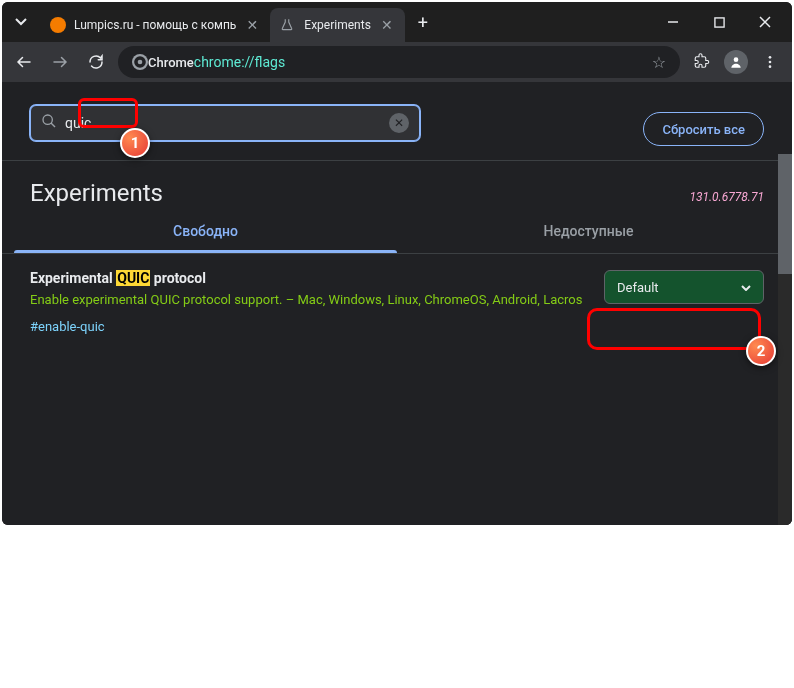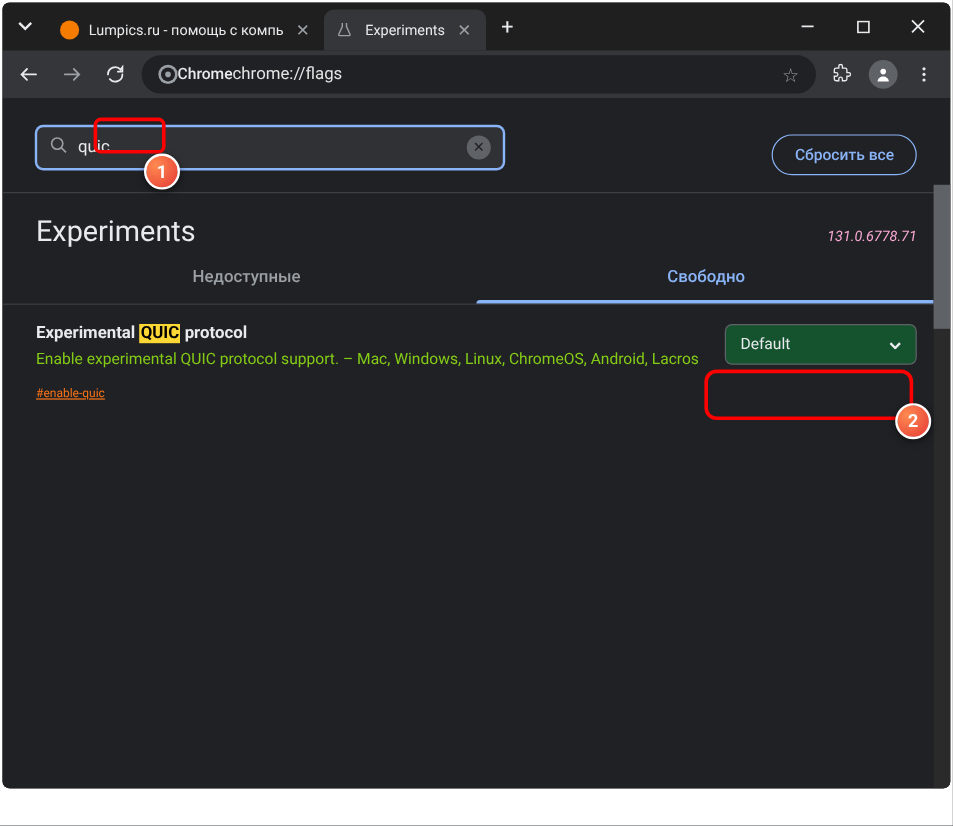--- a/index.html
+++ b/index.html
@@ -1,17 +1,17 @@
 <!DOCTYPE html>
 <html><head>
   <meta charset="utf-8">
   <style>
     * { margin: 0; padding: 0; box-sizing: border-box; font-family: -apple-system, BlinkMacSystemFont, "Segoe UI", Roboto, sans-serif; }
     body { background: #fff; width: 794px; height: 688px; overflow: hidden; }
-    .browser-window { width: 790px; height: 655px; margin: 2px; background: #1f1f1f; border-radius: 6px; overflow: hidden; position: relative; }
+    .browser-window { width: 790px; height: 523px; margin: 2px; background: #1f1f1f; border-radius: 6px; overflow: hidden; position: relative; }
     
     .title-bar { height: 40px; background: #1f1f1f; display: flex; align-items: center; padding: 0 4px; }
     .tab-dropdown { width: 30px; height: 30px; display: flex; align-items: center; justify-content: center; color: #e8eaed; margin-right: 4px; }
     .tab { height: 34px; background: #3c3c3c; border-radius: 8px 8px 0 0; display: flex; align-items: center; padding: 0 10px; margin-top: 6px; position: relative; min-width: 0; }
     .tab.inactive { background: transparent; }
     .tab.active { background: #35363a; }
     .tab-favicon { width: 16px; height: 16px; margin-right: 8px; flex-shrink: 0; }
     .tab-favicon.orange { background: #f57c00; border-radius: 50%; }
     .tab-favicon.flask { color: #9aa0a6; font-size: 14px; display: flex; align-items: center; }
     .tab-title { color: #e8eaed; font-size: 12px; white-space: nowrap; overflow: hidden; text-overflow: ellipsis; max-width: 168px; }
@@ -19,21 +19,21 @@
     .tab-new { width: 28px; height: 28px; color: #e8eaed; display: flex; align-items: center; justify-content: center; font-size: 18px; margin-left: 4px; }
     .window-controls { margin-left: auto; display: flex; gap: 0; }
     .window-btn { width: 46px; height: 40px; color: #e8eaed; display: flex; align-items: center; justify-content: center; font-size: 12px; }
     
     .toolbar { height: 40px; background: #35363a; display: flex; align-items: center; padding: 0 8px; gap: 8px; }
     .nav-btn { width: 28px; height: 28px; color: #9aa0a6; display: flex; align-items: center; justify-content: center; font-size: 16px; border-radius: 50%; }
     .nav-btn.active { color: #e8eaed; }
     .address-bar { flex: 1; height: 32px; background: #202124; border-radius: 16px; display: flex; align-items: center; padding: 0 14px; gap: 0; }
     .chrome-icon { width: 16px; height: 16px; border-radius: 50%; background: #9aa0a6; display: flex; align-items: center; justify-content: center; }
     .chrome-text { color: #e8eaed; font-size: 13px; font-weight: 500; }
-    .url-text { color: #e5e5e5; font-size: 14px; }
+    .url-text { color: #5eead4; font-size: 14px; }
     .address-actions { margin-left: auto; display: flex; gap: 12px; align-items: center; }
     .address-icon { color: #9aa0a6; font-size: 16px; }
     .browser-icon { width: 28px; height: 28px; color: #e8eaed; display: flex; align-items: center; justify-content: center; }
     .profile-icon { width: 24px; height: 24px; background: #5f6368; border-radius: 50%; display: flex; align-items: center; justify-content: center; color: #fff; font-size: 12px; }
     
     .page-content { background: #202124; height: calc(100% - 80px); position: relative; overflow: hidden; }
     .search-section { padding: 18px 28px 14px; display: flex; align-items: center; gap: 16px; border-bottom: 1px solid #3c4043; }
     .search-box { flex: 1; max-width: 390px; height: 36px; background: #303134; border: 1px solid #5f6368; border-radius: 6px; display: flex; align-items: center; padding: 0 10px; gap: 8px; position: relative; }
     .search-box.focus { border-color: #8ab4f8; box-shadow: 0 0 0 1px #8ab4f8; }
     .search-icon { color: #9aa0a6; font-size: 16px; }
@@ -51,21 +51,21 @@
     .page-tab.selected::after { content: ''; position: absolute; bottom: 0; left: 0; right: 0; height: 3px; background: #8ab4f8; border-radius: 3px 3px 0 0; }
     
     .scrollbar { position: absolute; right: 0; top: 72px; bottom: 0; width: 14px; background: #2a2a2a; }
     .scrollbar-thumb { width: 100%; height: 120px; background: #5f6368; border-radius: 0; }
     
     .flag-item { padding: 16px 28px 16px 28px; display: flex; border-top: 1px solid #3c4043; }
     .flag-text { flex: 1; min-width: 0; }
     .flag-title { color: #e8eaed; font-size: 14px; font-weight: 700; margin-bottom: 4px; }
     .flag-title .highlight { background: #fdd835; color: #000; padding: 0 1px; }
     .flag-desc { color: #84cc16; font-size: 13px; line-height: 1.5; margin-bottom: 6px; }
-    .flag-link { color: #f97316; font-size: 10px; text-decoration: underline; }
+    .flag-link { color: #7dd3fc; font-size: 13px; }
     .flag-select { height: 34px; min-width: 160px; background: #14532d; border: 1px solid #5f6368; border-radius: 6px; display: flex; align-items: center; justify-content: space-between; padding: 16px 12px; color: #e8eaed; font-size: 13px; align-self: flex-start; position: relative; }
     .flag-select .chevron { font-size: 11px; }
     
     .red-box { position: absolute; border: 3px solid #ff0000; border-radius: 6px; pointer-events: none; }
     .red-box-1 { left: 76px; top: 96px; width: 60px; height: 30px; }
     .red-box-2 { left: 585px; top: 306px; width: 174px; height: 42px; border-radius: 10px; }
     
     .badge { position: absolute; width: 30px; height: 30px; border-radius: 50%; background: radial-gradient(circle at 30% 30%, #ff8a50, #e53935); border: 2px solid #fff; display: flex; align-items: center; justify-content: center; color: #fff; font-weight: 700; font-size: 15px; box-shadow: 0 2px 6px rgba(0,0,0,0.5); }
     .badge-1 { left: 118px; top: 126px; }
     .badge-2 { left: 744px; top: 334px; }
@@ -178,22 +178,22 @@
       </div>
       <button class="reset-btn">Сбросить все</button>
     </div>
 
     <div class="header-row">
       <h1 class="page-title">Experiments</h1>
       <span class="version">131.0.6778.71</span>
     </div>
 
     <div class="tabs-row">
+      <div class="page-tab selected">Свободно</div>
       <div class="page-tab">Недоступные</div>
-      <div class="page-tab selected">Свободно</div>
     </div>
 
     <div class="flag-item">
       <div class="flag-text">
         <div class="flag-title">
           <span>Experimental</span>
           <span class="highlight">QUIC</span>
           <span>protocol</span>
         </div>
         <div class="flag-desc">Enable experimental QUIC protocol support. – Mac, Windows, Linux, ChromeOS, Android, Lacros</div>

